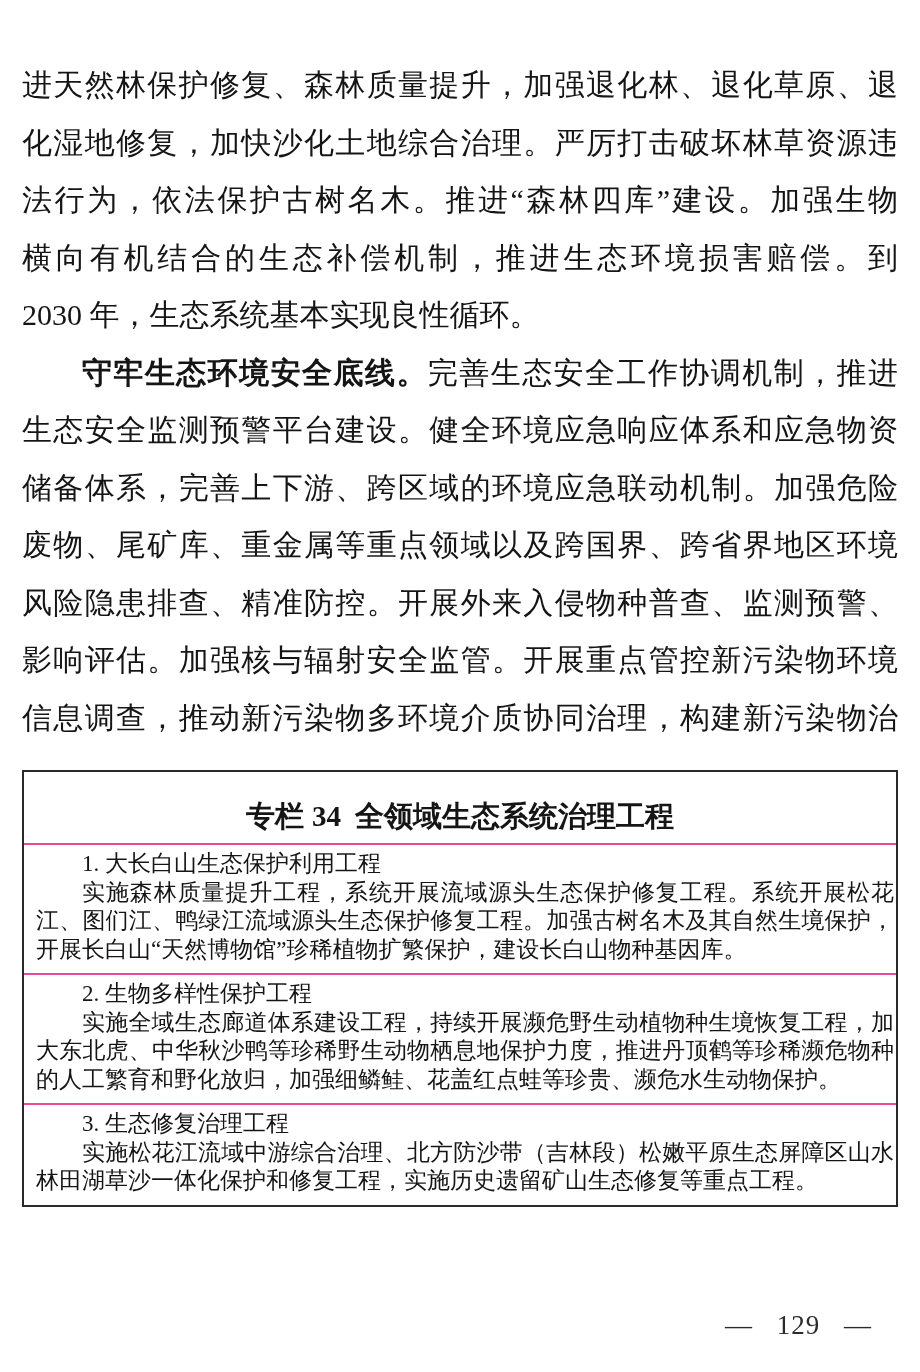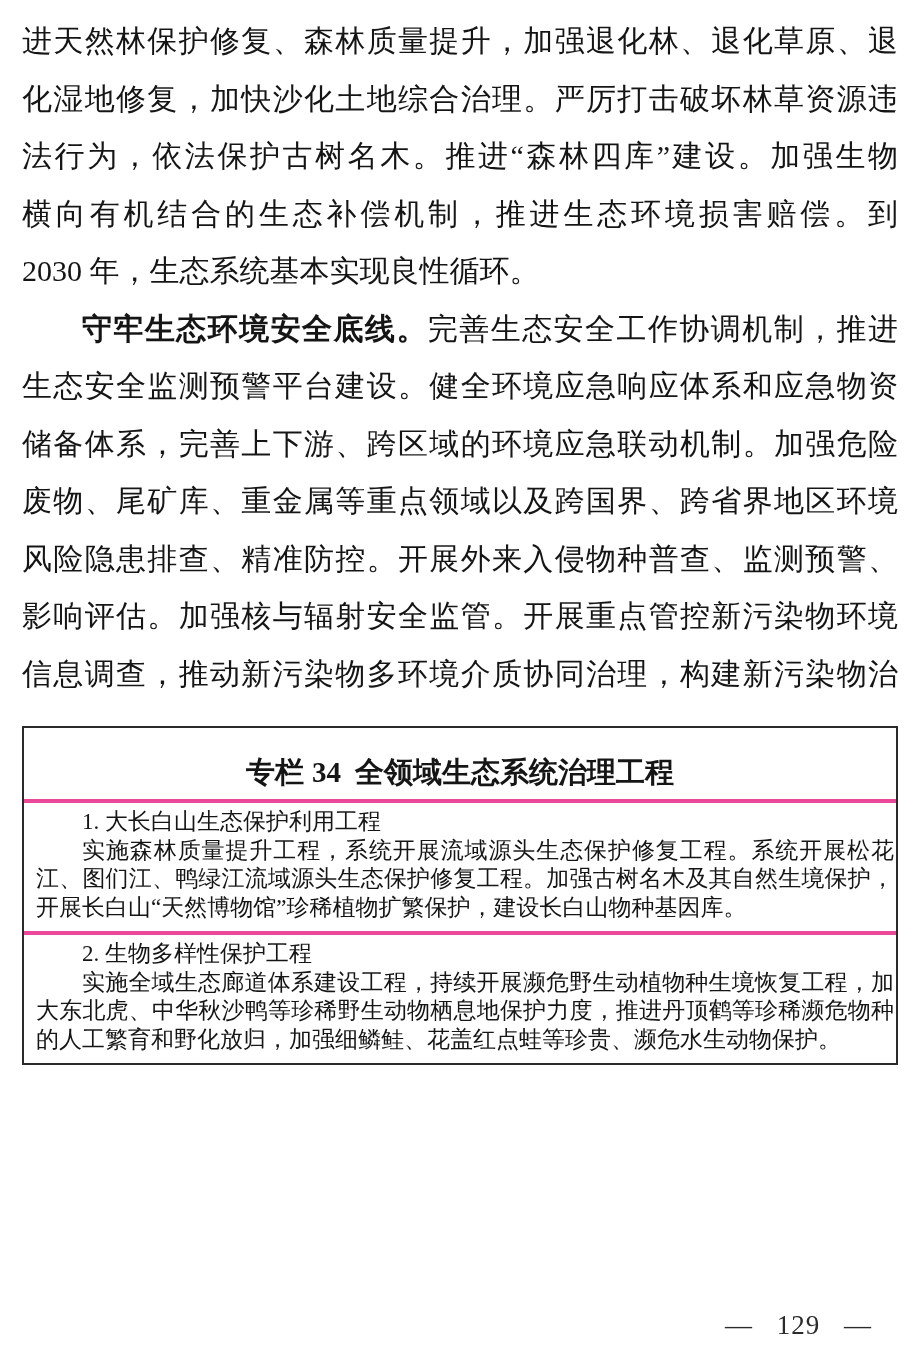--- a/index.html
+++ b/index.html
@@ -11,20 +11,21 @@
     position: relative;
     width: 920px;
     height: 1372px;
     background: #ffffff;
     color: #151515;
     font-family: "Liberation Serif", "DejaVu Serif", serif;
     overflow: hidden;
   }
   .body-text {
     padding: 12px 22px 0 22px;
+    margin-top: 44px;
   }
   .line {
     font-size: 30px;
     line-height: 57.5px;
     height: 57.5px;
     text-align: justify;
     text-align-last: justify;
     white-space: normal;
     overflow: hidden;
   }
@@ -49,21 +50,21 @@
     font-size: 29px;
     line-height: 34px;
     padding: 27px 0 10px 0;
   }
   .panel-header .num {
     font-family: "Liberation Serif", "DejaVu Serif", serif;
     font-weight: 700;
     margin: 0 14px 0 8px;
   }
   .panel-section {
-    border-top: 4px solid #ec4899;
+    border-top: 2px solid #ec4899;
     padding: 5px 2px 9px 12px;
     font-size: 23px;
     line-height: 28.5px;
   }
   .sec-title {
     text-indent: 2em;
   }
   .sec-body {
     text-indent: 2em;
     text-align: justify;
@@ -105,18 +106,22 @@
     </div>
     <div id="panel-sections">
         <div class="panel-section">
           <div class="sec-title">1. 大长白山生态保护利用工程</div>
           <div class="sec-body">实施森林质量提升工程，系统开展流域源头生态保护修复工程。系统开展松花江、图们江、鸭绿江流域源头生态保护修复工程。加强古树名木及其自然生境保护，开展长白山“天然博物馆”珍稀植物扩繁保护，建设长白山物种基因库。</div>
         </div>
         <div class="panel-section">
           <div class="sec-title">2. 生物多样性保护工程</div>
           <div class="sec-body">实施全域生态廊道体系建设工程，持续开展濒危野生动植物种生境恢复工程，加大东北虎、中华秋沙鸭等珍稀野生动物栖息地保护力度，推进丹顶鹤等珍稀濒危物种的人工繁育和野化放归，加强细鳞鲑、花盖红点蛙等珍贵、濒危水生动物保护。</div>
         </div>
+        <div class="panel-section">
+          <div class="sec-title">3. 生态修复治理工程</div>
+          <div class="sec-body">实施松花江流域中游综合治理、北方防沙带（吉林段）松嫩平原生态屏障区山水林田湖草沙一体化保护和修复工程，实施历史遗留矿山生态修复等重点工程。</div>
+        </div>
       </div>
   </div>
 
   <div class="page-number">— 129 —</div>
 
 </div>
 
 </body></html>

